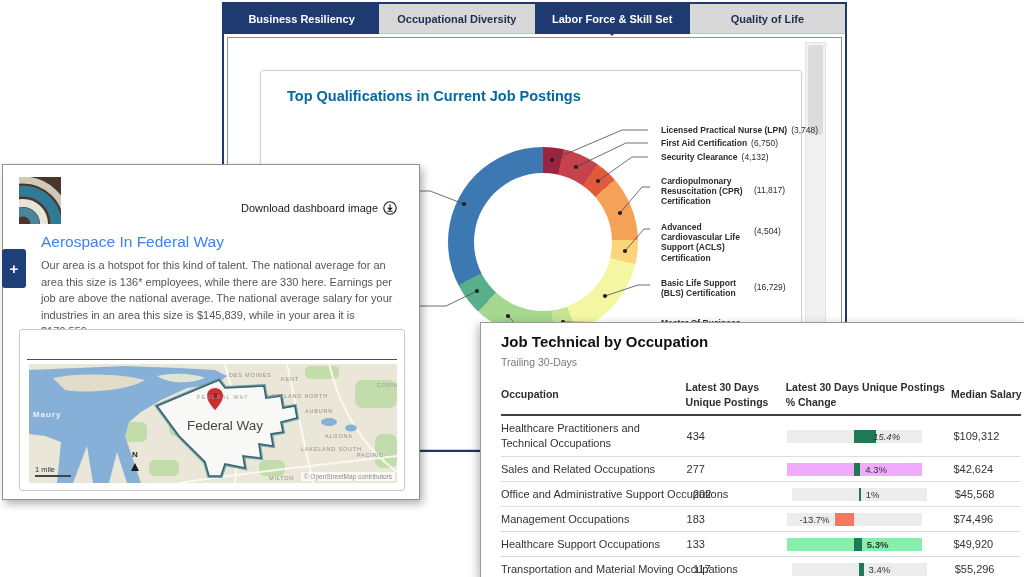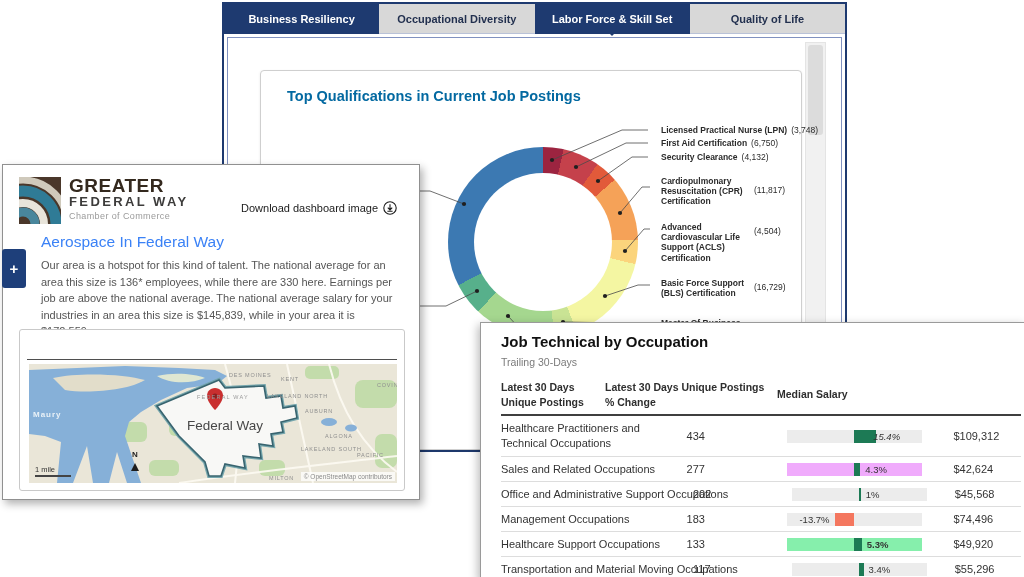--- a/index.html
+++ b/index.html
@@ -170,41 +170,36 @@
     </div>
     <div class="dlabel block lbl-cpr">
       <span class="lb">Cardiopulmonary Resuscitation (CPR) Certification</span>
       <span class="lv">(11,817)</span>
     </div>
     <div class="dlabel block lbl-acls">
       <span class="lb">Advanced Cardiovascular Life Support (ACLS) Certification</span>
       <span class="lv">(4,504)</span>
     </div>
     <div class="dlabel block lbl-bls">
-      <span class="lb">Basic Force Support (BLS) Certification</span>
+      <span class="lb">Basic Life Support (BLS) Certification</span>
       <span class="lv">(16,729)</span>
     </div>
     <div class="dlabel lbl-mba">
       <span class="lb">Master Of Business</span>
     </div>
   </div>
 
   <div class="left-card">
     <svg class="logo-mark" width="42" height="47" viewBox="0 0 42 47">
       <rect x="0" y="0" width="42" height="47" fill="#4a372a"></rect>
       <circle cx="4" cy="47" r="44" fill="none" stroke="#cfc9bb" stroke-width="7"></circle>
       <circle cx="4" cy="47" r="33" fill="none" stroke="#2f7b96" stroke-width="11"></circle>
       <circle cx="4" cy="47" r="21" fill="none" stroke="#e8e4da" stroke-width="8"></circle>
       <circle cx="4" cy="47" r="12" fill="none" stroke="#49869c" stroke-width="9"></circle>
     </svg>
-    <div class="logo-text">
-      <div class="logo-l1">GREATER</div>
-      <div class="logo-l2">FEDERAL WAY</div>
-      <div class="logo-l3">Chamber of Commerce</div>
-    </div>
 
     <div class="download">
       <span>Download dashboard image</span>
       <svg width="14" height="14" viewBox="0 0 14 14">
         <circle cx="7" cy="7" r="6.2" fill="none" stroke="#1b1b1b" stroke-width="1.1"></circle>
         <path d="M7 3.2 L7 8.6 M4.8 6.6 L7 8.9 L9.2 6.6 M4.4 10.2 L9.6 10.2" stroke="#1b1b1b" stroke-width="1.1" fill="none"></path>
       </svg>
     </div>
 
     <div class="plus-btn">
@@ -283,20 +278,21 @@
         <div class="map-attrib">© OpenStreetMap contributors</div>
       </div>
     </div>
   </div>
 
   <div class="job-card">
     <div class="job-title">Job Technical by Occupation</div>
     <div class="job-sub">Trailing 30-Days</div>
     <div class="job-table">
       <div class="jrow head">
+        <div class="c1">Occupation</div>
         <div class="c2">Latest 30 Days Unique Postings</div>
         <div class="c3">Latest 30 Days Unique Postings % Change</div>
         <div class="c4">Median Salary</div>
       </div>
 
       <div class="jrow body">
         <div class="c1 wrap">Healthcare Practitioners and Technical Occupations</div>
         <div class="c2">434</div>
         <div class="c3">
             <div class="pct-track" style="background: rgb(236, 236, 236);">

